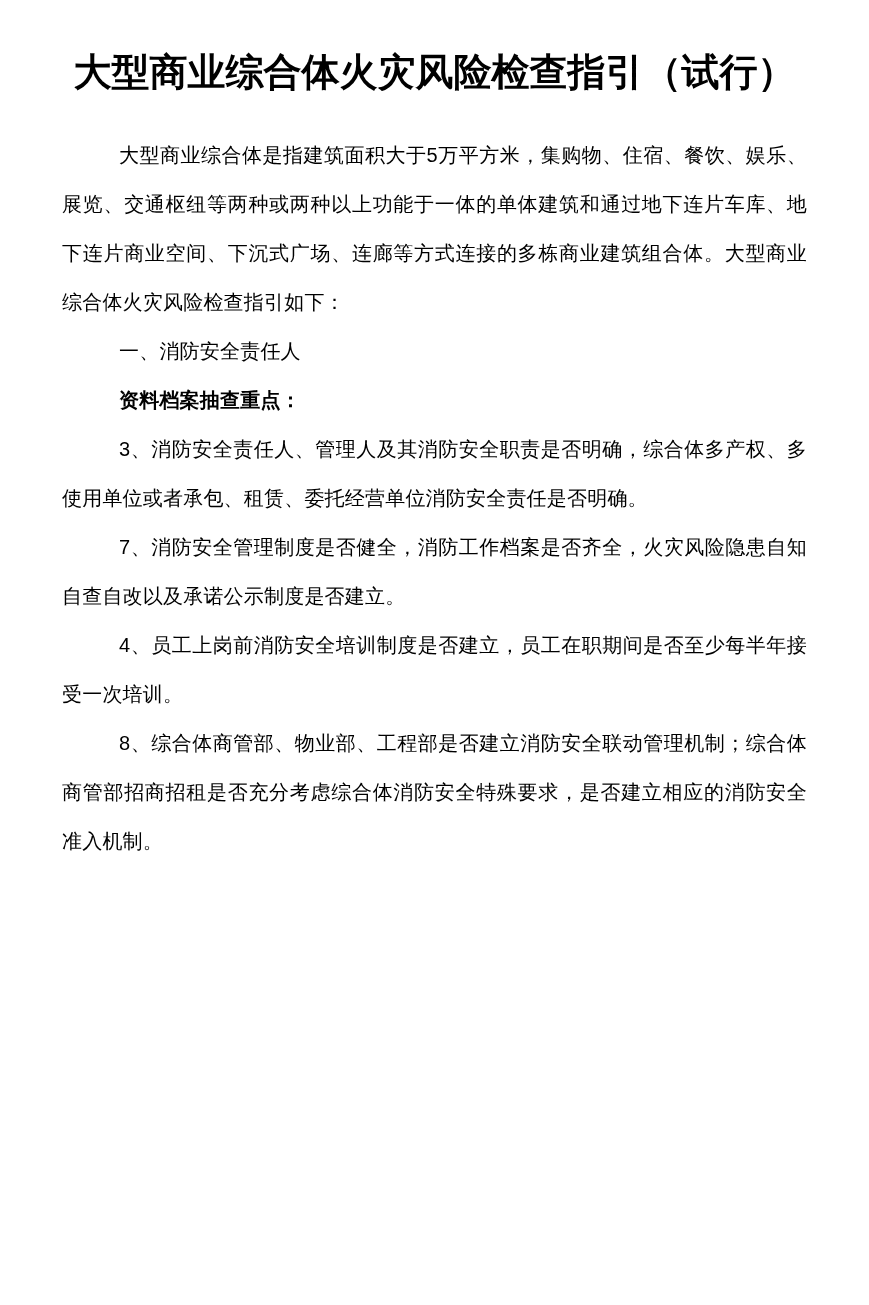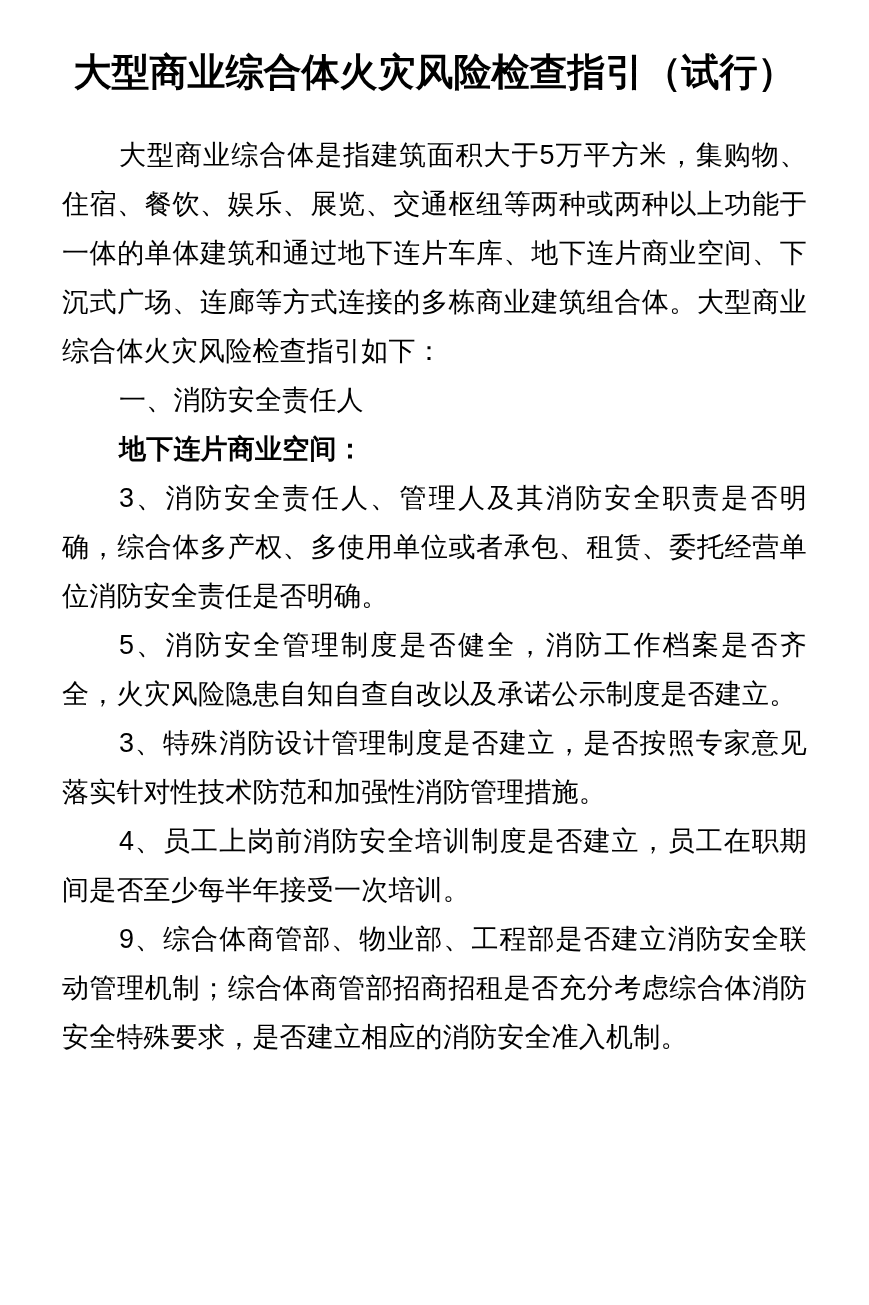--- a/index.html
+++ b/index.html
@@ -24,21 +24,21 @@
   .doc-title {
     font-size: 38px;
     font-weight: bold;
     line-height: 1.3;
     text-align: center;
     letter-spacing: 0px;
     margin: 8px 0 34px 0;
     white-space: nowrap;
   }
   .para {
-    font-size: 27px;
+    font-size: 20px;
     line-height: 49px;
     text-align: justify;
     text-justify: inter-ideograph;
     margin: 0;
     letter-spacing: 0.2px;
   }
   .indent {
     text-indent: 57px;
   }
   .bold {
@@ -49,26 +49,25 @@
 <body>
 
 <div class="page">
 
   <h1 class="doc-title">大型商业综合体火灾风险检查指引（试行）</h1>
 
   <p class="para indent">大型商业综合体是指建筑面积大于5万平方米，集购物、住宿、餐饮、娱乐、展览、交通枢纽等两种或两种以上功能于一体的单体建筑和通过地下连片车库、地下连片商业空间、下沉式广场、连廊等方式连接的多栋商业建筑组合体。大型商业综合体火灾风险检查指引如下：</p>
 
   <p class="para indent">一、消防安全责任人</p>
 
-  <p class="para indent bold">地下连片商业空间：</p>
+  <p class="para indent bold">资料档案抽查重点：</p>
 
   <p class="para indent">3、消防安全责任人、管理人及其消防安全职责是否明确，综合体多产权、多使用单位或者承包、租赁、委托经营单位消防安全责任是否明确。</p>
 
-  <p class="para indent">5、消防安全管理制度是否健全，消防工作档案是否齐全，火灾风险隐患自知自查自改以及承诺公示制度是否建立。</p>
+  <p class="para indent">7、消防安全管理制度是否健全，消防工作档案是否齐全，火灾风险隐患自知自查自改以及承诺公示制度是否建立。</p>
 
-  <p class="para indent">3、特殊消防设计管理制度是否建立，是否按照专家意见落实针对性技术防范和加强性消防管理措施。</p>
 
   <p class="para indent">4、员工上岗前消防安全培训制度是否建立，员工在职期间是否至少每半年接受一次培训。</p>
 
 
-  <p class="para indent">9、综合体商管部、物业部、工程部是否建立消防安全联动管理机制；综合体商管部招商招租是否充分考虑综合体消防安全特殊要求，是否建立相应的消防安全准入机制。</p>
+  <p class="para indent">8、综合体商管部、物业部、工程部是否建立消防安全联动管理机制；综合体商管部招商招租是否充分考虑综合体消防安全特殊要求，是否建立相应的消防安全准入机制。</p>
 
 </div>
 
 </body></html>

